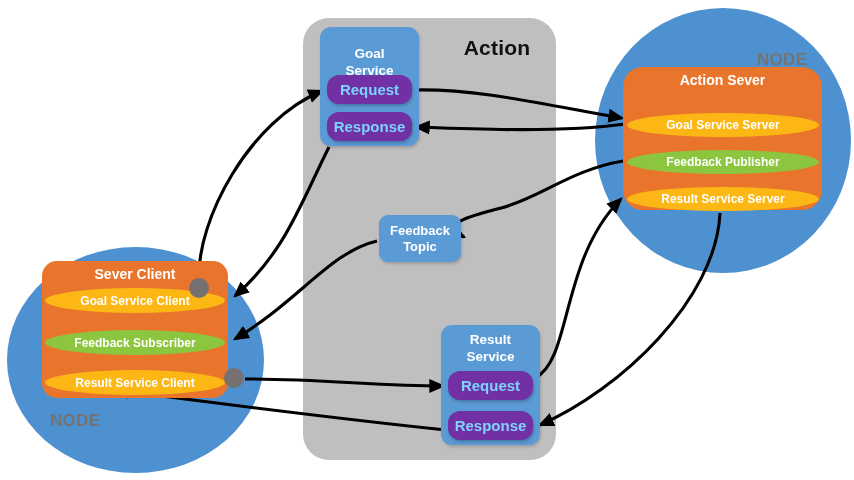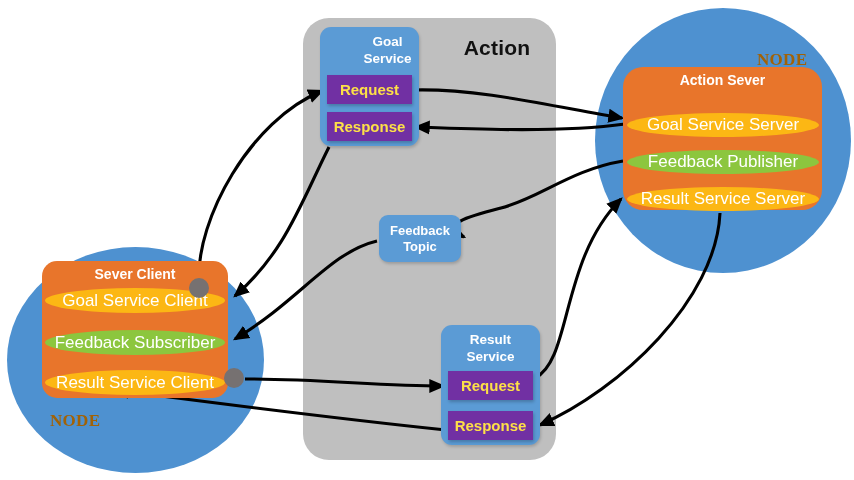--- a/index.html
+++ b/index.html
@@ -54,34 +54,34 @@
     font-weight: bold;
     font-size: 13.5px;
     line-height: 17px;
   }
   .goal-service {
     left: 320px;
     top: 27px;
     width: 99px;
     height: 119px;
   }
-  .goal-service .service-title { top: 6px; padding-left: 18px; }
+  .goal-service .service-title { top: 18px; }
   .result-service {
     left: 441px;
     top: 325px;
     width: 99px;
     height: 120px;
   }
   .result-service .service-title { top: 6px; }
 
   .req-res {
     position: absolute;
     background: #7130A3;
-    border-radius: 0;
-    color: #fde047;
+    border-radius: 12px;
+    color: #7dd3fc;
     font-weight: bold;
     font-size: 15px;
     display: flex;
     align-items: center;
     justify-content: center;
     box-shadow: 1px 2px 3px rgba(0,0,0,0.22);
   }
   .goal-request  { left: 327px; top: 75px;  width: 85px; height: 29px; }
   .goal-response { left: 327px; top: 112px; width: 85px; height: 29px; }
   .res-request   { left: 448px; top: 371px; width: 85px; height: 29px; }
@@ -111,25 +111,24 @@
   .node-circle {
     position: absolute;
     background: #4E91D0;
     border-radius: 50%;
   }
   .node-left  { left: 7px;   top: 247px; width: 257px; height: 226px; }
   .node-right { left: 595px; top: 8px;   width: 256px; height: 265px; }
 
   .node-label {
     position: absolute;
-    color: #a16207;
+    color: #737373;
     font-weight: bold;
     font-size: 17px;
     letter-spacing: 0.3px;
-    font-family: Liberation Serif, serif;
   }
   .node-label-left  { left: 50px;  top: 411px; }
   .node-label-right { left: 757px; top: 50px; }
 
   
   .action-panel {
     position: absolute;
     background: #E8752B;
     border-radius: 15px;
   }
@@ -147,22 +146,22 @@
   }
 
   
   .pill {
     position: absolute;
     border-radius: 50%;
     display: flex;
     align-items: center;
     justify-content: center;
     color: #ffffff;
-    font-weight: normal;
-    font-size: 17px;
+    font-weight: bold;
+    font-size: 12px;
     white-space: nowrap;
   }
   .pill-yellow { background: #FCB714; }
   .pill-green  { background: #8CC63E; }
 
   .pill-l1 { left: 45px; top: 288px; width: 180px; height: 25px; }
   .pill-l2 { left: 45px; top: 330px; width: 180px; height: 25px; }
   .pill-l3 { left: 45px; top: 370px; width: 180px; height: 25px; }
 
   .pill-r1 { left: 627px; top: 113px; width: 192px; height: 24px; }

